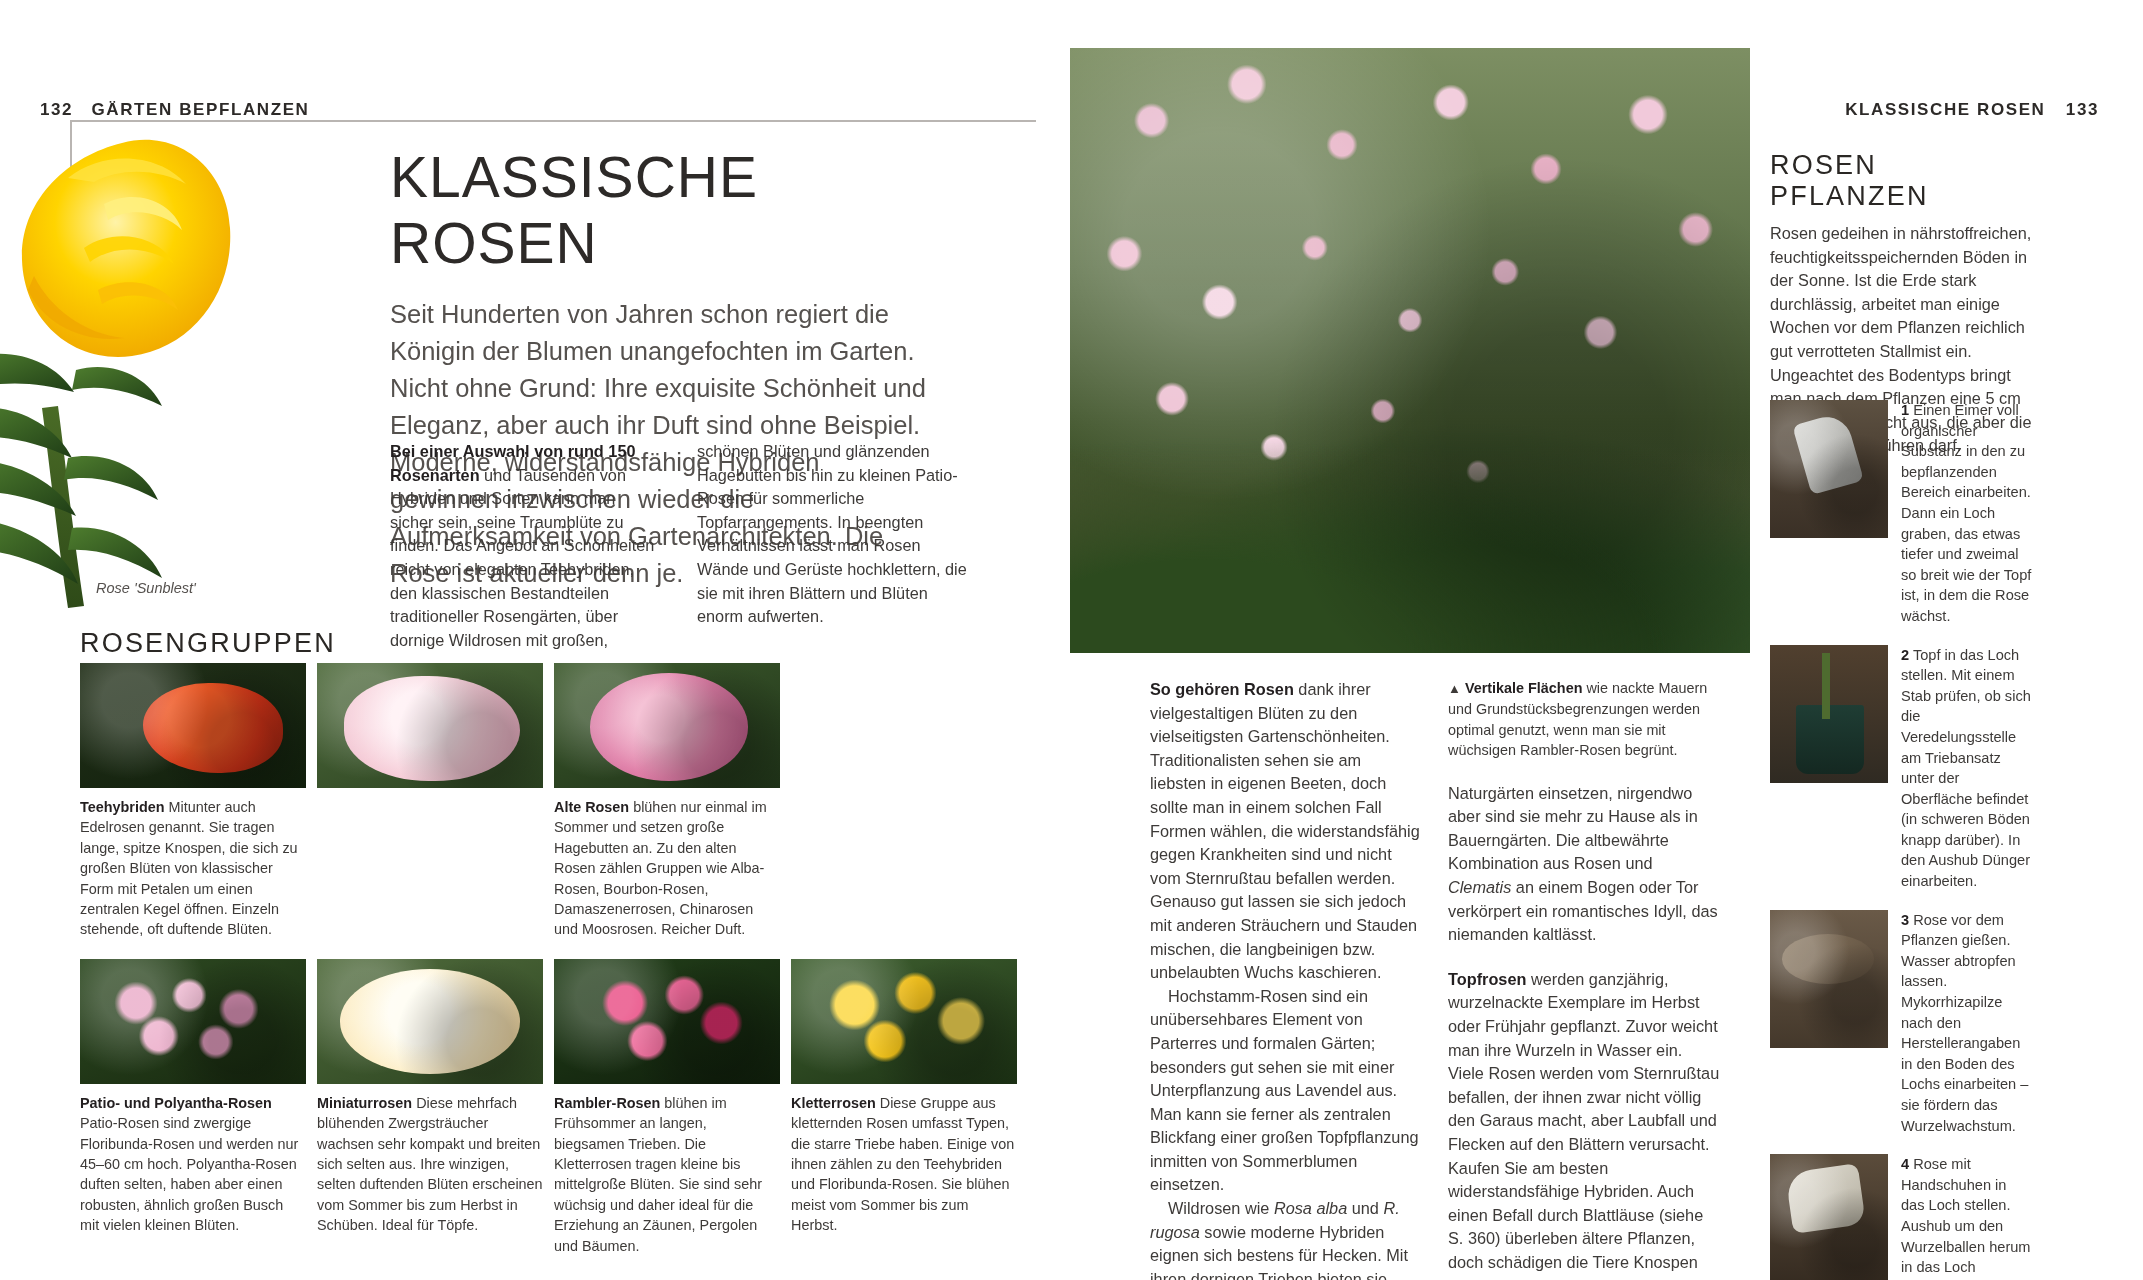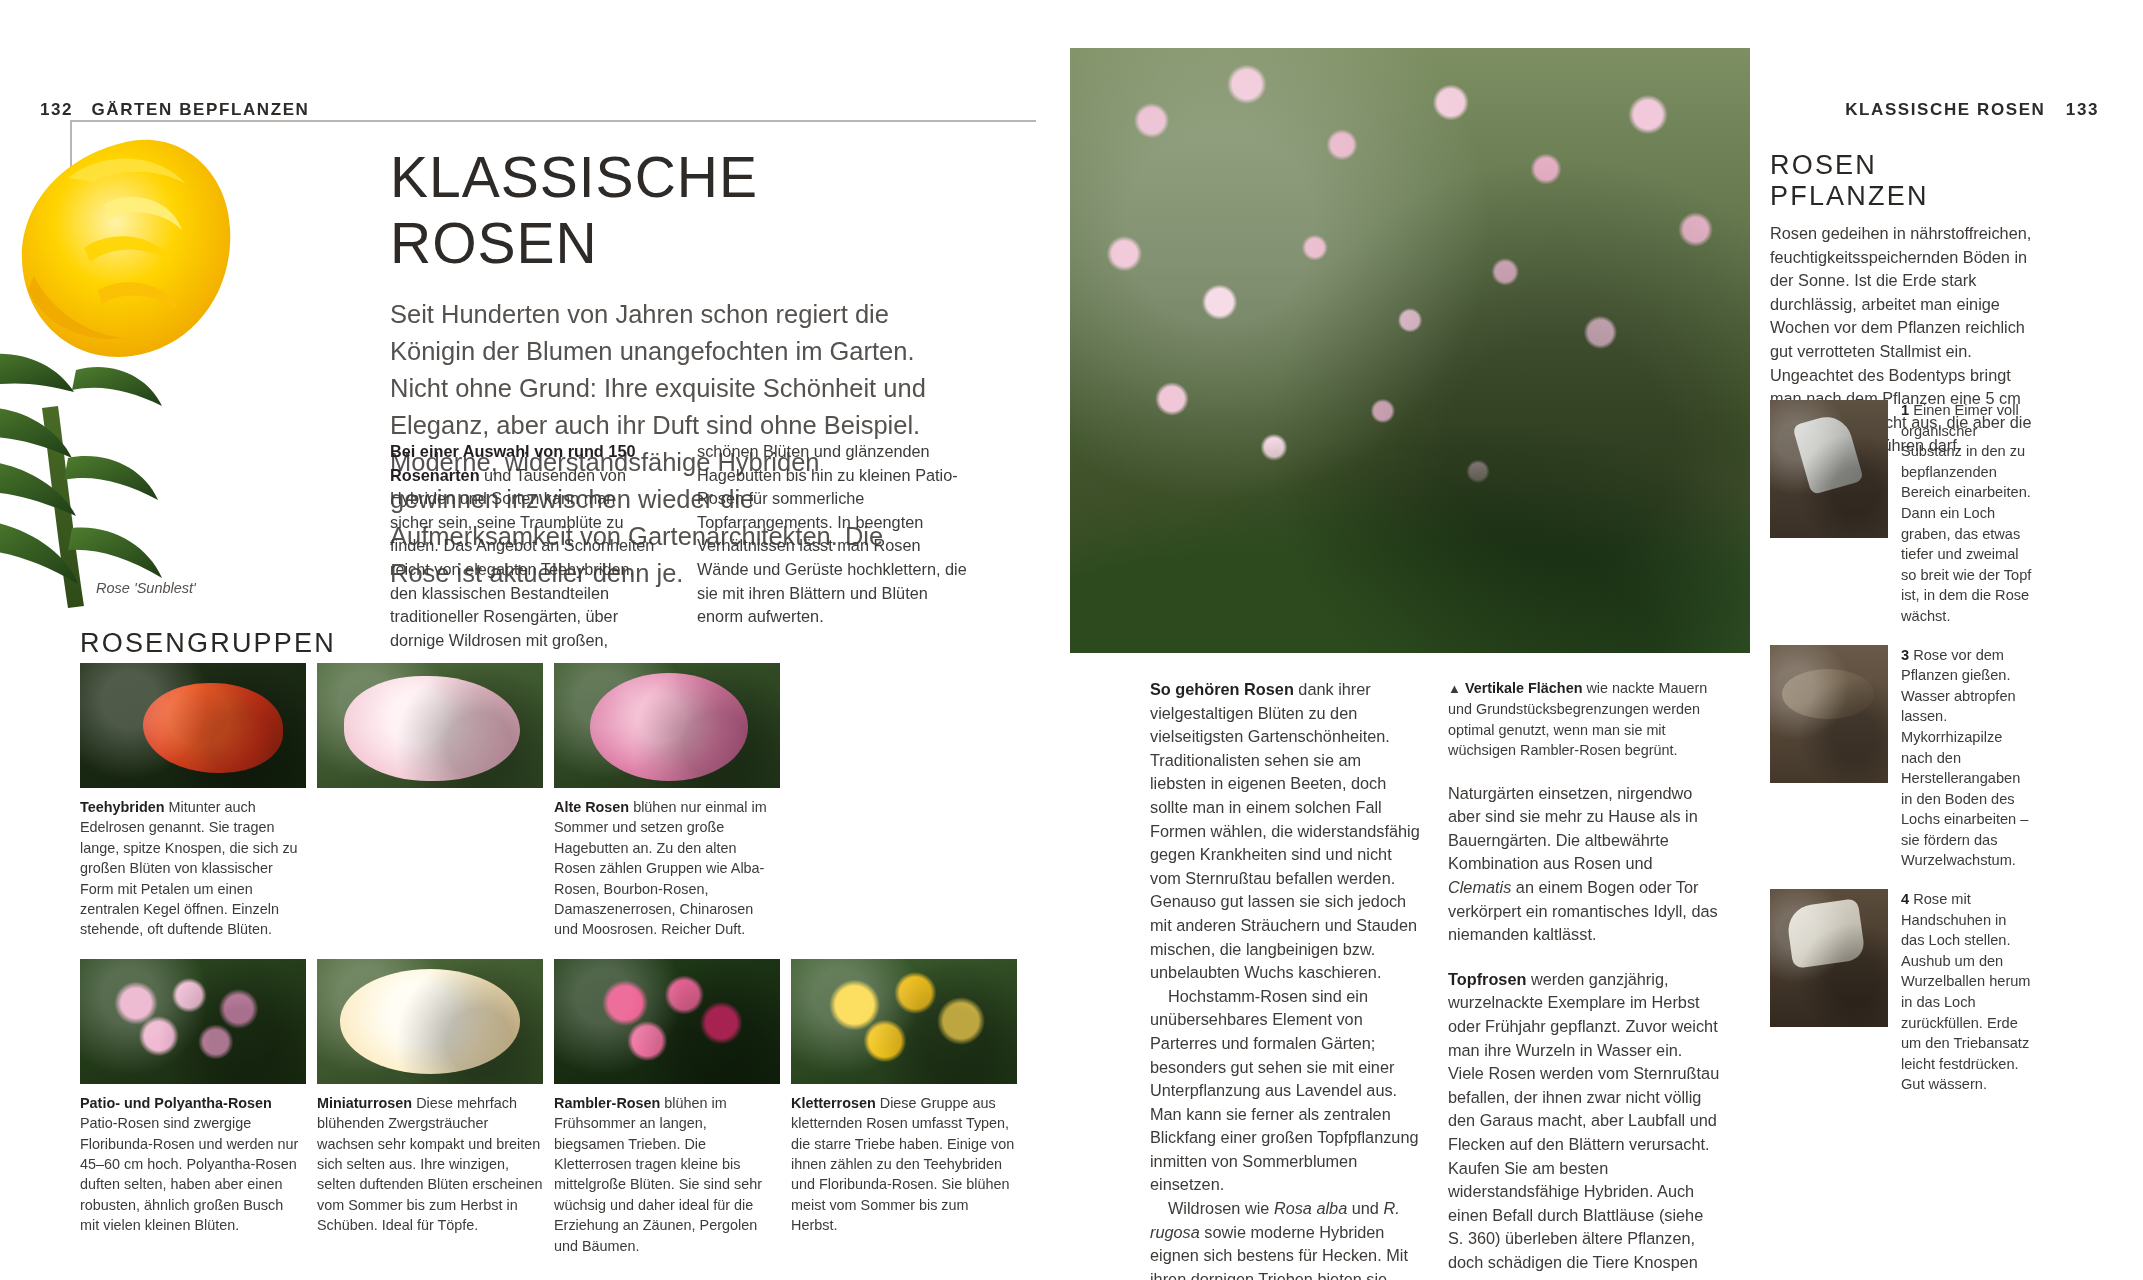--- a/index.html
+++ b/index.html
@@ -304,20 +304,24 @@
     <div class="sec-head rosenpflanzen-head">ROSEN PFLANZEN</div>
     <div class="body">Rosen gedeihen in nährstoffreichen, feuchtigkeitsspeichernden Böden in der Sonne. Ist die Erde stark durchlässig, arbeitet man einige Wochen vor dem Pflanzen reichlich gut verrotteten Stallmist ein. Ungeachtet des Bodentyps bringt man nach dem Pflanzen eine 5 cm dicke Mulchschicht aus, die aber die Triebe nicht berühren darf.</div>
   </div>
 
   <div class="steps">
     <div class="step-row">
       <div class="step-img ph s1"></div>
       <div class="step-txt step"><span class="n">1</span> <span>Einen Eimer voll organischer Substanz in den zu bepflanzenden Bereich einarbeiten. Dann ein Loch graben, das etwas tiefer und zweimal so breit wie der Topf ist, in dem die Rose wächst.</span></div>
     </div>
     <div class="step-row">
+      <div class="step-img ph s2"></div>
+      <div class="step-txt step"><span class="n">2</span> <span>Topf in das Loch stellen. Mit einem Stab prüfen, ob sich die Veredelungsstelle am Triebansatz unter der Oberfläche befindet (in schweren Böden knapp darüber). In den Aushub Dünger einarbeiten.</span></div>
+    </div>
+    <div class="step-row">
       <div class="step-img ph s3"></div>
       <div class="step-txt step"><span class="n">3</span> <span>Rose vor dem Pflanzen gießen. Wasser abtropfen lassen. Mykorrhizapilze nach den Herstellerangaben in den Boden des Lochs einarbeiten – sie fördern das Wurzelwachstum.</span></div>
     </div>
     <div class="step-row">
       <div class="step-img ph s4"></div>
       <div class="step-txt step"><span class="n">4</span> <span>Rose mit Handschuhen in das Loch stellen. Aushub um den Wurzelballen herum in das Loch zurückfüllen. Erde um den Triebansatz leicht festdrücken. Gut wässern.</span></div>
     </div>
   </div>
 
 </div>

